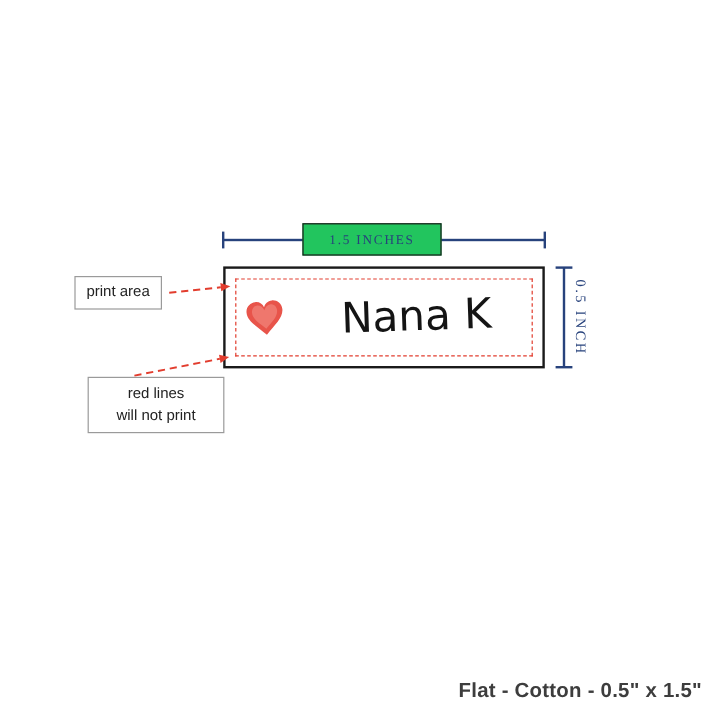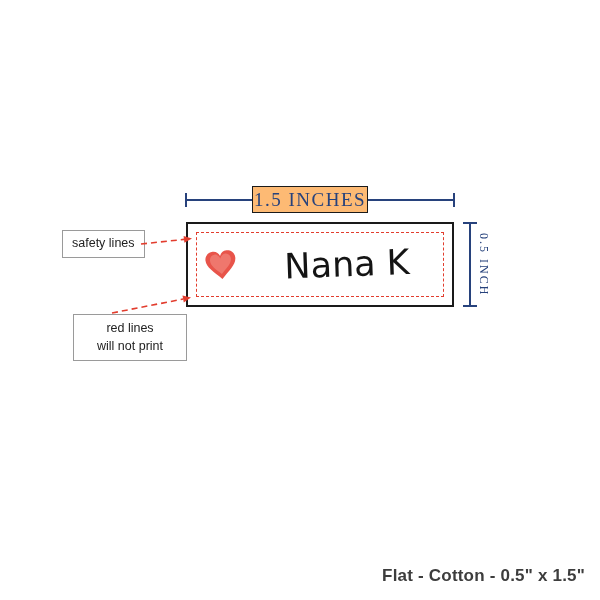--- a/index.html
+++ b/index.html
@@ -30,24 +30,24 @@
     background: var(--dimension-navy, #27427c);
   }
   .dim-h-tick.left  { left: 185px; }
   .dim-h-tick.right { left: 453px; }
   .dim-h-label {
     position: absolute;
     left: 252px; top: 186px;
     width: 116px; height: 27px;
     box-sizing: border-box;
     border: 1px solid var(--outline-dark, #1a1a1a);
-    background: #fdba74;
+    background: #22c55e;
     display: flex; align-items: center; justify-content: center;
     font-family: "Liberation Serif", serif;
-    font-size: 19px;
+    font-size: 11px;
     letter-spacing: 1.5px;
     color: var(--dimension-navy, #27427c);
   }
 
   
   .label-rect {
     position: absolute;
     left: 186px; top: 222px;
     width: 268px; height: 85px;
     box-sizing: border-box;
@@ -173,21 +173,21 @@
       </svg>
     </div>
     <div class="label-name">Nana K</div>
   </div>
 
   <div class="dim-v-line"></div>
   <div class="dim-v-tick top"></div>
   <div class="dim-v-tick bottom"></div>
   <div class="dim-v-label">0.5 INCH</div>
 
-  <div class="callout safety">safety lines</div>
+  <div class="callout safety">print area</div>
   <div class="callout redlines">
     <span>red lines</span>
     <span>will not print</span>
   </div>
 
   <svg class="arrows" viewBox="0 0 600 600" aria-hidden="true">
     <g>
       <path class="arrow-line" d="M141 244 L184 239.4"></path>
       <polygon class="arrow-tip" points="192,238.5 184.4,242.8 183.6,235.9"></polygon>
     </g>

